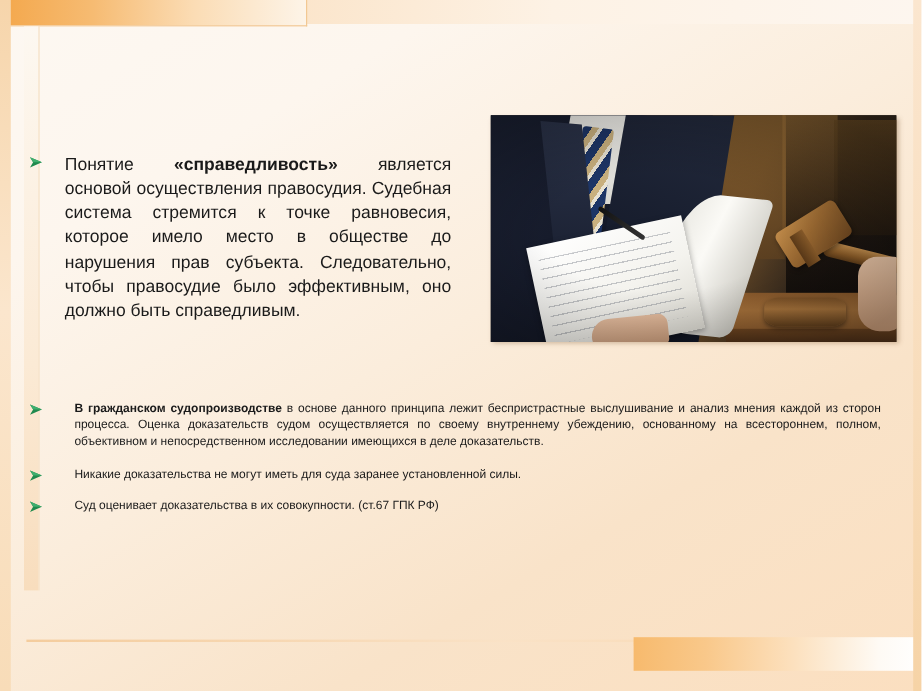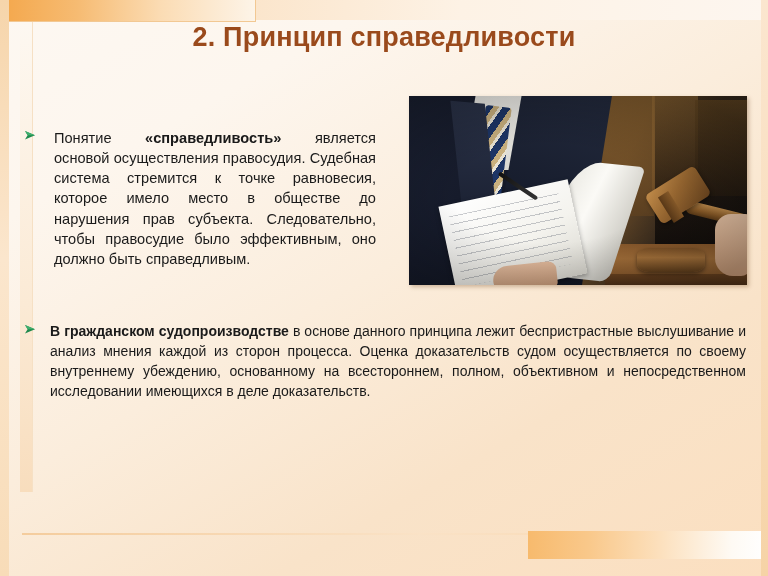--- a/index.html
+++ b/index.html
@@ -257,22 +257,22 @@
     position: absolute;
     left: 24px; top: 322px;
     width: 722px;
   }
   .block-bottom .item {
     position: relative;
     padding-left: 26px;
     margin-bottom: 6px;
   }
   .block-bottom p {
-    margin: 0;
-    font-size: 14px;
+    margin: 12px;
+    font-size: 10px;
     line-height: 1.42;
     color: #1a1a1a;
     text-align: justify;
     text-justify: inter-word;
   }
   .block-bottom .item.single p { text-align: left; }
   .block-bottom p b { font-weight: bold; }
 </style>
 </head>
 <body>
@@ -281,21 +281,20 @@
 
   <div class="deco-top-band"></div>
   <div class="deco-top-box"></div>
   <div class="deco-left-strip"></div>
   <div class="deco-left-inner"></div>
   <div class="deco-bottom-line"></div>
   <div class="deco-bottom-bar-hi"></div>
   <div class="deco-bottom-bar"></div>
   <div class="deco-right-edge"></div>
 
-  <div class="title">2. Принцип справедливости</div>
 
   <div class="photo">
     <div class="ph-layer ph-bg"></div>
     <div class="ph-layer ph-panel-a"></div>
     <div class="ph-layer ph-panel-b"></div>
     <div class="ph-layer ph-panel-c"></div>
     <div class="ph-layer ph-dark-r"></div>
     <div class="ph-layer ph-desk"></div>
     <div class="ph-layer ph-desk-front"></div>
     <div class="ph-layer ph-suit"></div>
@@ -333,17 +332,35 @@
     <div class="item">
       <span class="bullet-arrow">
         <svg width="13" height="12" viewBox="0 0 13 12" aria-hidden="true">
           <path d="M1 1 L11 5.2 L1 9.6 L3.6 5.2 Z" fill="#1f8a4d"></path>
           <path d="M1 1 L11 5.2 L3.6 5.2 Z" fill="#3fae6d"></path>
         </svg>
       </span>
       <p><b>В гражданском судопроизводстве</b><span> в основе данного принципа лежит беспристрастные выслушивание и анализ мнения каждой из сторон процесса. Оценка доказательств судом осуществляется по своему внутреннему убеждению, основанному на всестороннем, полном, объективном и непосредственном исследовании имеющихся в деле доказательств.</span></p>
     </div>
 
-
+    <div class="item single">
+      <span class="bullet-arrow">
+        <svg width="13" height="12" viewBox="0 0 13 12" aria-hidden="true">
+          <path d="M1 1 L11 5.2 L1 9.6 L3.6 5.2 Z" fill="#1f8a4d"></path>
+          <path d="M1 1 L11 5.2 L3.6 5.2 Z" fill="#3fae6d"></path>
+        </svg>
+      </span>
+      <p><span>Никакие доказательства не могут иметь для суда заранее установленной силы.</span></p>
+    </div>
+
+    <div class="item single">
+      <span class="bullet-arrow">
+        <svg width="13" height="12" viewBox="0 0 13 12" aria-hidden="true">
+          <path d="M1 1 L11 5.2 L1 9.6 L3.6 5.2 Z" fill="#1f8a4d"></path>
+          <path d="M1 1 L11 5.2 L3.6 5.2 Z" fill="#3fae6d"></path>
+        </svg>
+      </span>
+      <p><span>Суд оценивает доказательства в их совокупности. (ст.67 ГПК РФ)</span></p>
+    </div>
 
   </div>
 
 </div>
 
 </body></html>

